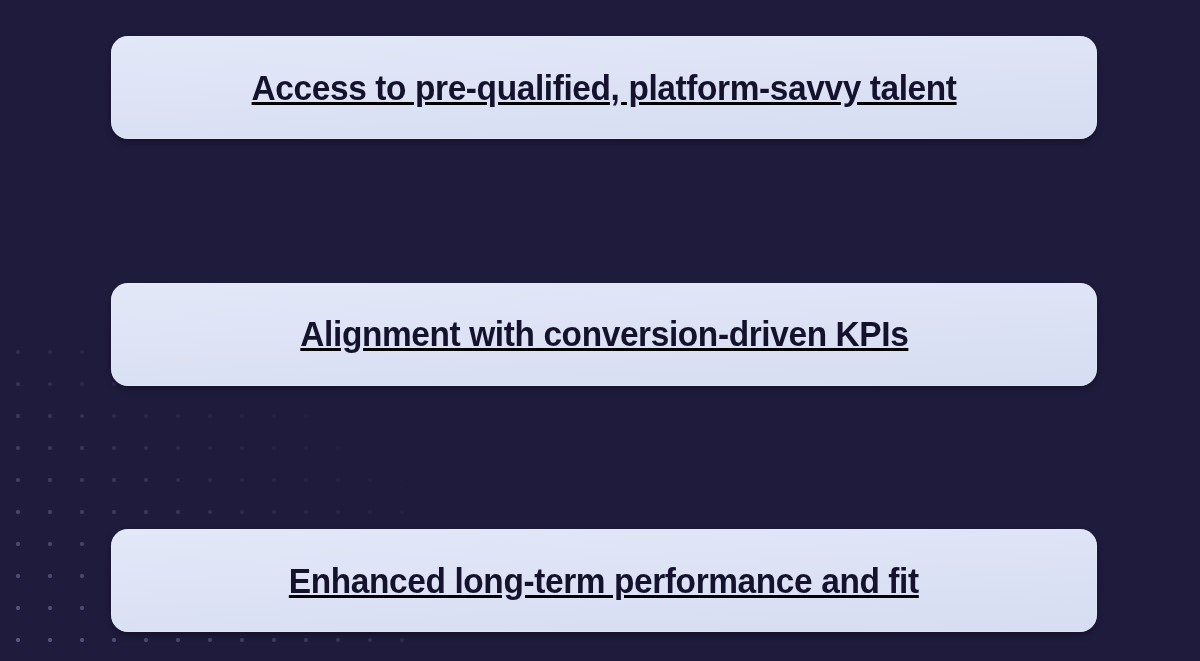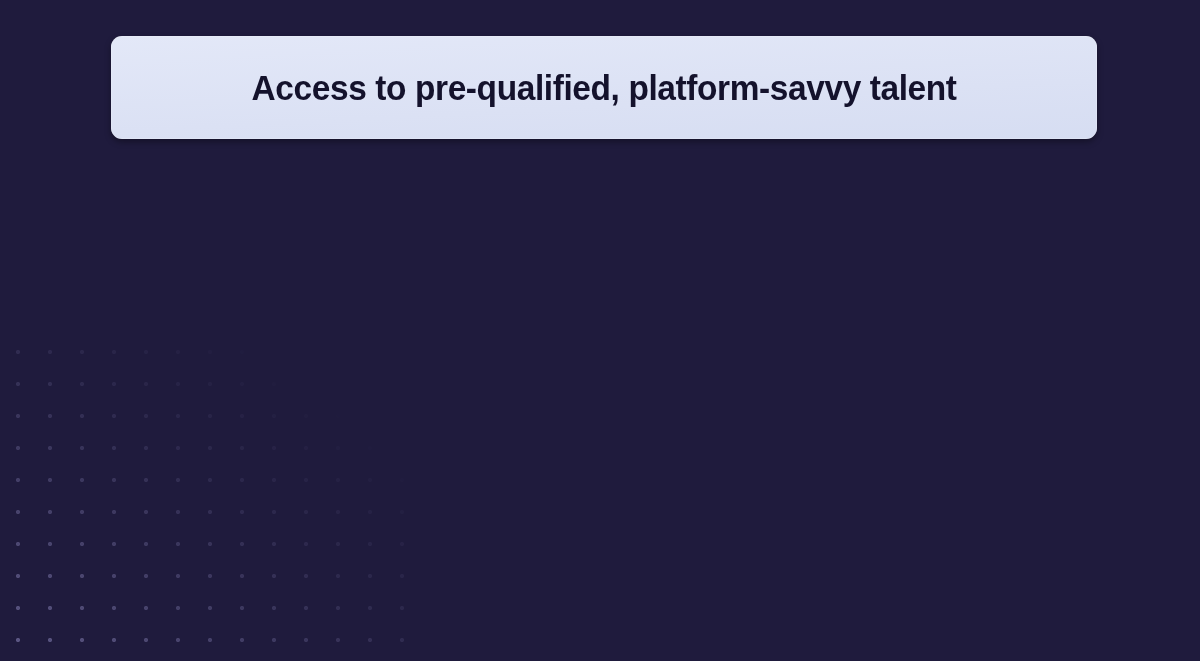--- a/index.html
+++ b/index.html
@@ -45,28 +45,29 @@
     top: 36px;
     width: 986px;
     height: 596px;
     display: flex;
     flex-direction: column;
     justify-content: space-between;
   }
 
   .benefit-card {
     height: 103px;
-    border-radius: 11px;
+    border-radius: 17px;
     background: linear-gradient(177deg, #e3e8f8 0%, #dbe1f4 62%, #d6ddf2 100%);
     box-shadow: 0 3px 6px rgba(0,0,0,0.34), 0 0 0 0.5px rgba(255,255,255,0.35) inset;
     display: flex;
     align-items: center;
     justify-content: center;
     box-sizing: border-box;
     padding: 0 32px;
+    text-decoration: underline;
   }
 
   .benefit-label {
     color: #14122c;
     font-family: "Liberation Sans", sans-serif;
     font-size: 35px;
     font-weight: 700;
     letter-spacing: -0.4px;
     line-height: 1.06;
     text-align: center;
@@ -83,16 +84,22 @@
   <div id="dot-grid"></div>
 
   <div id="card-stack">
 
     <div class="benefit-card">
       <span class="benefit-label">Access to pre-qualified, platform-savvy talent</span>
     </div>
 
 
 
+    <div class="benefit-card">
+      <span class="benefit-label">Alignment with conversion-driven KPIs</span>
+    </div>
 
+    <div class="benefit-card">
+      <span class="benefit-label">Enhanced long-term performance and fit</span>
+    </div>
 
   </div>
 </div>
 
 </body></html>

